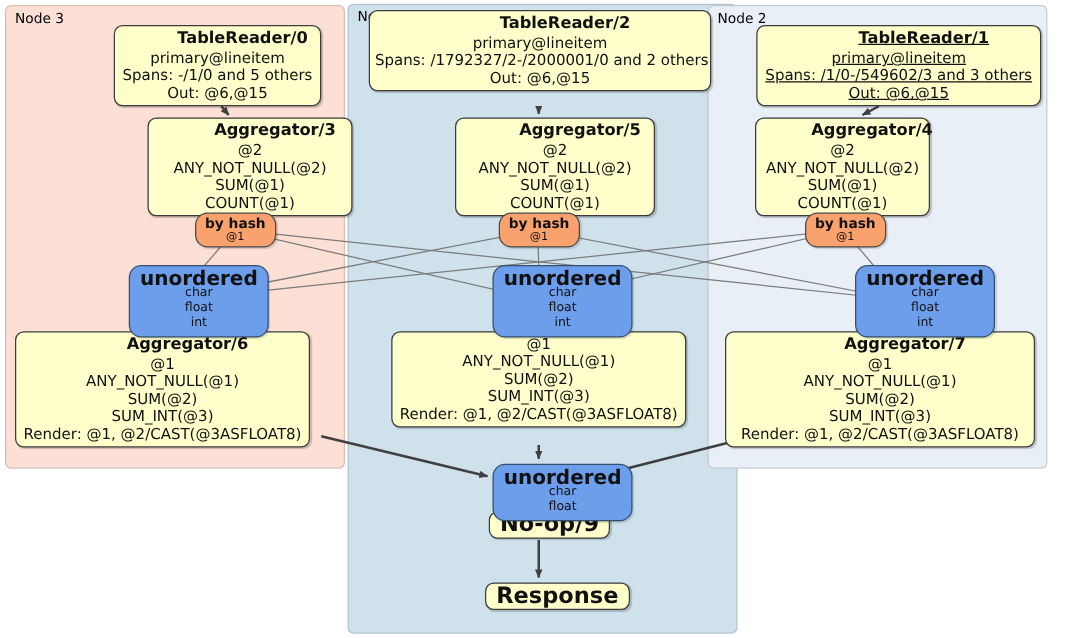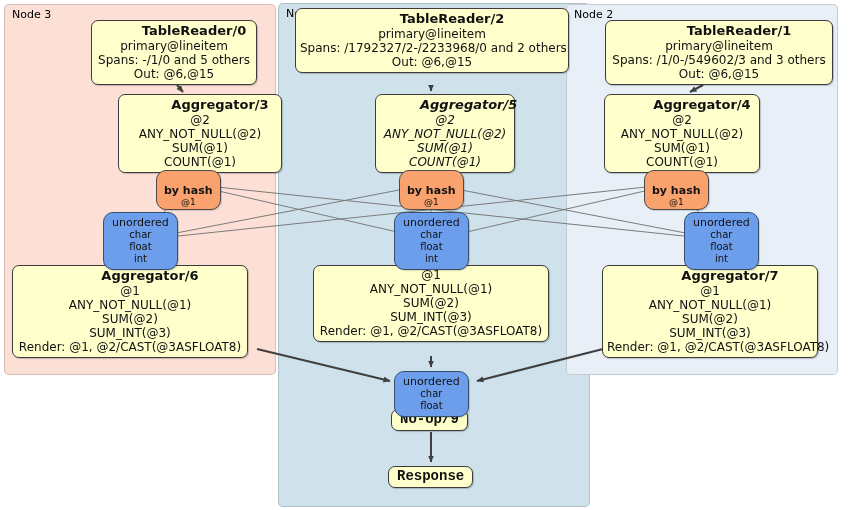--- a/index.html
+++ b/index.html
@@ -17,31 +17,31 @@
   #edges line.thick{stroke:#3f3f3f;stroke-width:2;}
 
   .box{position:absolute;box-sizing:border-box;text-align:center;z-index:2;}
   .pbox{background:var(--processor-bg,#ffffcc);border:1px solid #3c3c3c;border-radius:7px;
         padding:2px 4px 3px;box-shadow:1px 1px 1px rgba(0,0,0,.2);}
   .pbox .title{font-weight:bold;font-size:13px;line-height:16px;white-space:nowrap;margin-left:40px;}
   .pbox .line{font-size:12px;line-height:14px;white-space:nowrap;}
 
   .router{background:var(--router-bg,#f9a26d);border:1px solid #4a4a4a;border-radius:10px;
           padding:1px 7px 2px;z-index:3;box-shadow:1px 1px 1px rgba(0,0,0,.15);}
-  .router .rtitle{font-weight:bold;font-size:11px;line-height:13px;white-space:nowrap;margin-top:12px;}
+  .router .rtitle{font-weight:bold;font-size:11px;line-height:13px;white-space:nowrap;}
   .router .rsub{font-size:9px;line-height:10px;white-space:nowrap;}
 
   .sync{background:var(--sync-bg,#6d9eeb);border:1px solid #35506e;border-radius:10px;
         padding:3px 8px 4px;z-index:3;box-shadow:1px 1px 1px rgba(0,0,0,.15);}
-  .sync .title{font-weight:normal;font-size:11px;line-height:13px;white-space:nowrap;}
+  .sync .title{font-weight:bold;font-size:16px;line-height:13px;white-space:nowrap;}
   .sync .line{font-size:10px;line-height:12px;white-space:nowrap;}
 
   .term{background:var(--processor-bg,#ffffcc);border:1px solid #3c3c3c;border-radius:7px;
-        padding:1px 8px 2px;font-weight:bold;font-size:14px;line-height:17px;white-space:nowrap;
-        box-shadow:1px 1px 1px rgba(0,0,0,.2);font-family:Liberation Mono, monospace;}
+        padding:1px 8px 2px;font-weight:bold;font-size:18px;line-height:17px;white-space:nowrap;
+        box-shadow:1px 1px 1px rgba(0,0,0,.2);}
 </style>
 </head>
 <body>
 
 <div id="canvas">
 
   <div class="region" id="region-node3">
     <span class="region-label">Node 3</span>
   </div>
   <div class="region" id="region-node1">
@@ -82,52 +82,52 @@
     <div>
         <div class="line">primary@lineitem</div>
         <div class="line">Spans: -/1/0 and 5 others</div>
         <div class="line">Out: @6,@15</div>
       </div>
   </div>
   <div class="box pbox" style="left:295px;top:8px;width:274px;">
     <div class="title">TableReader/2</div>
     <div>
         <div class="line">primary@lineitem</div>
-        <div class="line">Spans: /1792327/2-/2233968/0 and 2 others</div>
+        <div class="line">Spans: /1792327/2-/2000001/0 and 2 others</div>
         <div class="line">Out: @6,@15</div>
       </div>
   </div>
-  <div class="box pbox" style="left:605px;top:20px;width:228px;">
+  <div class="box pbox" style="left:605px;top:20px;width:228px;text-decoration:underline;">
     <div class="title">TableReader/1</div>
     <div>
         <div class="line">primary@lineitem</div>
         <div class="line">Spans: /1/0-/549602/3 and 3 others</div>
         <div class="line">Out: @6,@15</div>
       </div>
   </div>
 
   <div class="box pbox" style="left:118px;top:94px;width:164px;">
     <div class="title">Aggregator/3</div>
     <div>
         <div class="line">@2</div>
         <div class="line">ANY_NOT_NULL(@2)</div>
         <div class="line">SUM(@1)</div>
         <div class="line">COUNT(@1)</div>
       </div>
   </div>
-  <div class="box pbox" style="left:375px;top:94px;width:140px;font-style:italic;">
+  <div class="box pbox" style="left:364px;top:94px;width:160px;">
     <div class="title">Aggregator/5</div>
     <div>
         <div class="line">@2</div>
         <div class="line">ANY_NOT_NULL(@2)</div>
         <div class="line">SUM(@1)</div>
         <div class="line">COUNT(@1)</div>
       </div>
   </div>
-  <div class="box pbox" style="left:604px;top:94px;width:156px;">
+  <div class="box pbox" style="left:604px;top:94px;width:140px;">
     <div class="title">Aggregator/4</div>
     <div>
         <div class="line">@2</div>
         <div class="line">ANY_NOT_NULL(@2)</div>
         <div class="line">SUM(@1)</div>
         <div class="line">COUNT(@1)</div>
       </div>
   </div>
 
   <div class="box pbox" style="left:12px;top:265px;width:236px;">
@@ -142,21 +142,21 @@
   </div>
   <div class="box pbox" style="left:313px;top:265px;width:236px;">
     <div>
         <div class="line">@1</div>
         <div class="line">ANY_NOT_NULL(@1)</div>
         <div class="line">SUM(@2)</div>
         <div class="line">SUM_INT(@3)</div>
         <div class="line">Render: @1, @2/CAST(@3ASFLOAT8)</div>
       </div>
   </div>
-  <div class="box pbox" style="left:602px;top:265px;width:216px;">
+  <div class="box pbox" style="left:580px;top:265px;width:248px;">
     <div class="title">Aggregator/7</div>
     <div>
         <div class="line">@1</div>
         <div class="line">ANY_NOT_NULL(@1)</div>
         <div class="line">SUM(@2)</div>
         <div class="line">SUM_INT(@3)</div>
         <div class="line">Render: @1, @2/CAST(@3ASFLOAT8)</div>
       </div>
   </div>
 

